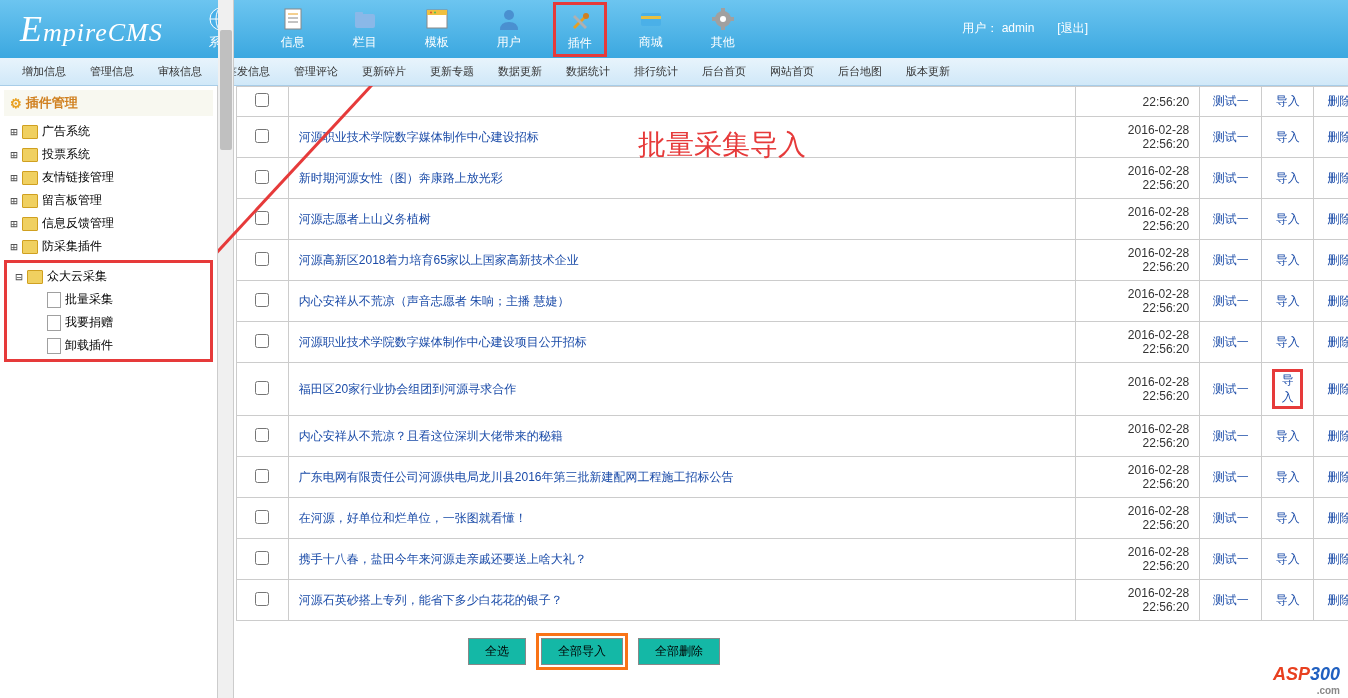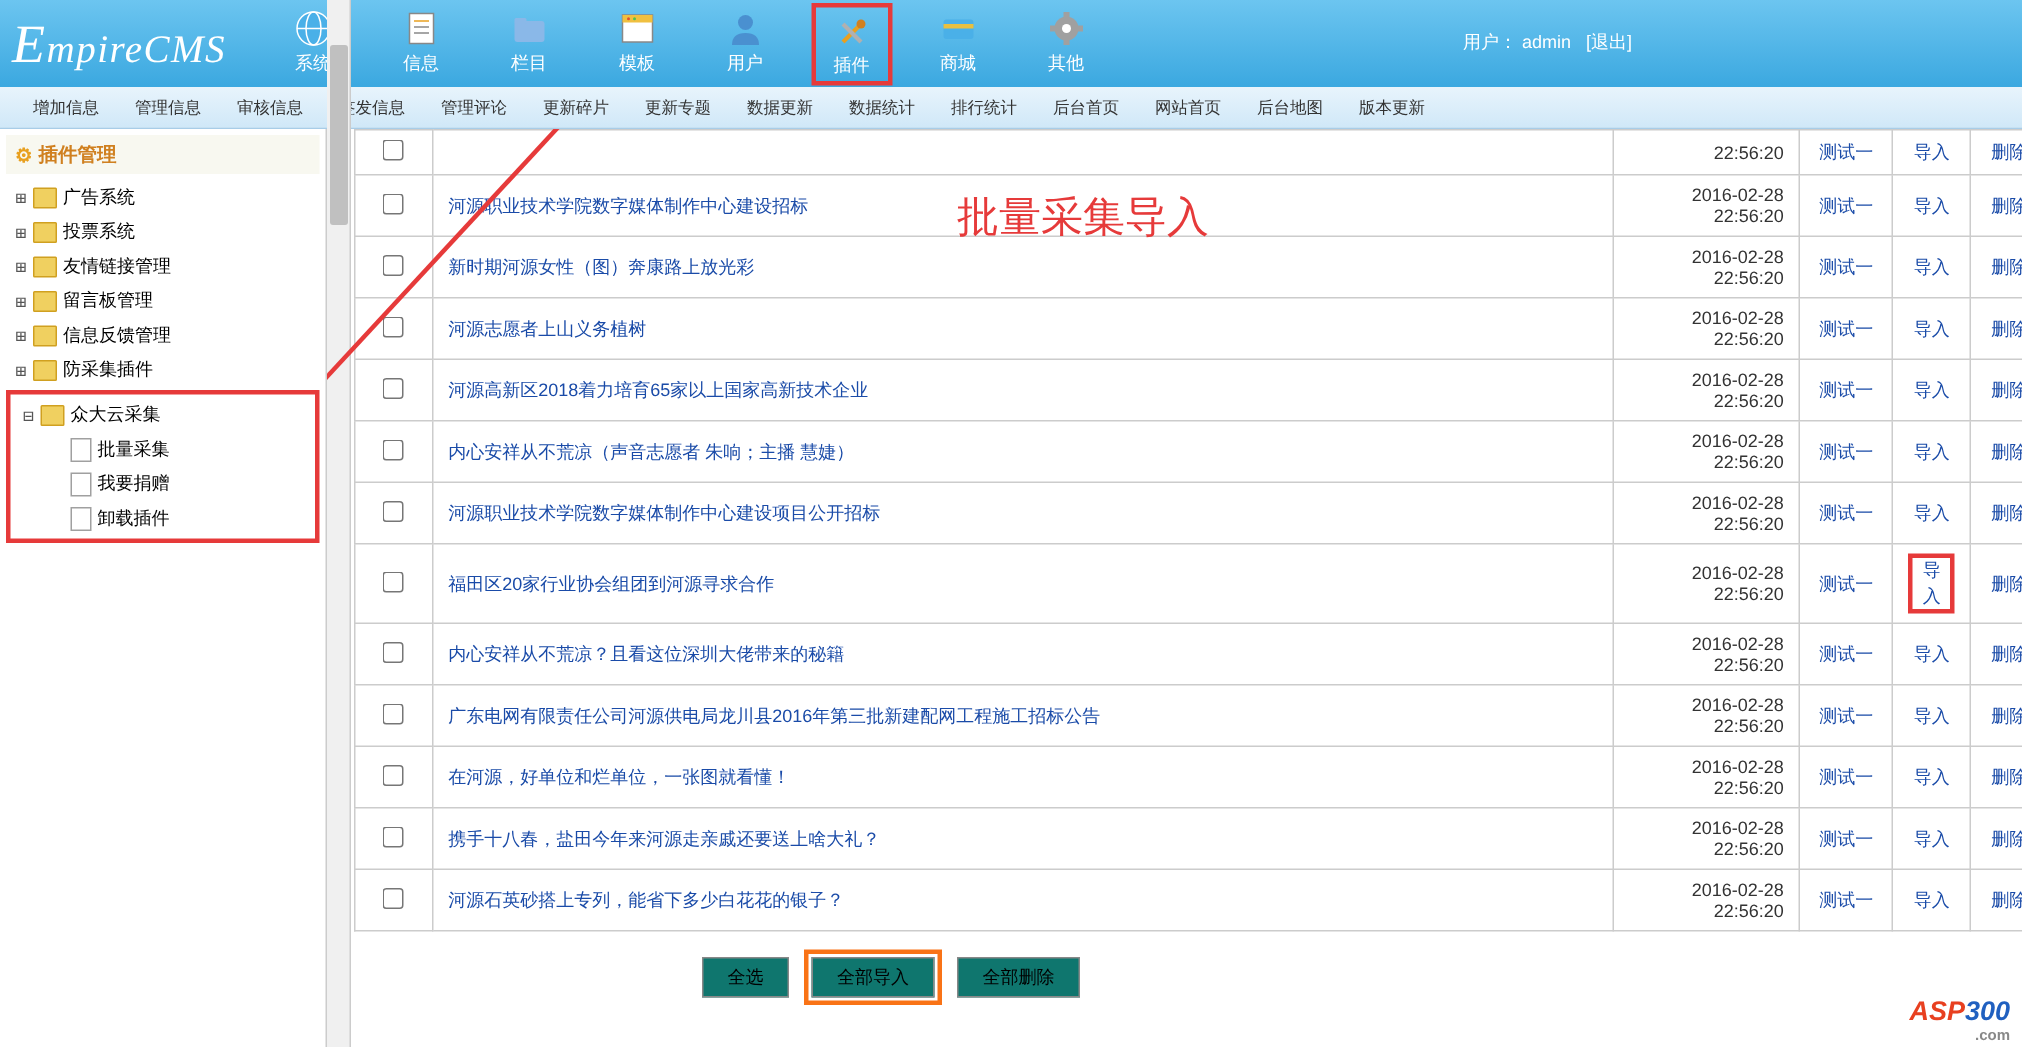--- a/index.html
+++ b/index.html
@@ -1,26 +1,26 @@
 <!DOCTYPE html>
 <html><head>
 <meta charset="utf-8">
 <style>
 * { box-sizing: border-box; margin: 0; padding: 0; }
 body { font-family: "Microsoft YaHei", Arial, sans-serif; font-size: 12px; background: #fff; width: 1348px; }
-.header { background: linear-gradient(#6cc5f0, #3ba8e0); height: 58px; display: flex; align-items: center; padding: 0 8px; color: #fff; position: relative; }
+.header { background: linear-gradient(#6cc5f0, #3ba8e0); height: 58px; display: flex; align-items: center; padding: 0 20px; color: #fff; position: relative; }
 .logo { font-family: Georgia, serif; font-size: 26px; font-style: italic; margin-right: 30px; letter-spacing: 1px; }
 .logo .e { font-size: 36px; }
 .nav-icons { display: flex; gap: 16px; }
 .nav-item { display: flex; flex-direction: column; align-items: center; padding: 4px 14px; cursor: pointer; position: relative; }
 .nav-item .icon { width: 28px; height: 26px; display: flex; align-items: center; justify-content: center; margin-bottom: 2px; }
 .nav-item span.label { font-size: 12px; color: #fff; }
 .nav-highlight { border: 3px solid #e63a3a; padding: 2px 10px; }
 .user-info { position: absolute; right: 260px; top: 20px; font-size: 12px; }
-.user-info a { color: #fff; text-decoration: none; }
+.user-info a { color: #fff; text-decoration: none; margin-left: 13px; }
 .subnav { background: linear-gradient(#e8f4fc, #d0e8f8); height: 28px; display: flex; align-items: center; padding: 0 10px; border-bottom: 1px solid #a8cde8; }
 .subnav a { color: #333; text-decoration: none; padding: 0 12px; font-size: 11px; cursor: pointer; }
 .main { display: flex; height: 612px; border-radius: 25px; }
 .sidebar { width: 218px; border-right: 1px solid #ccc; padding: 4px; position: relative; }
 .sidebar-title { background: #f8f8f0; padding: 4px 6px; font-weight: bold; color: #d08020; font-size: 13px; display: flex; align-items: center; }
 .sidebar-title::before { content: "⚙"; margin-right: 4px; color: #e8a020; }
 .tree { margin-top: 4px; }
 .tree-item { padding: 3px 4px; display: flex; align-items: center; font-size: 12px; cursor: pointer; }
 .tree-item .expand { width: 12px; text-align: center; color: #555; margin-right: 2px; font-family: monospace; }
 .tree-item .folder { width: 16px; height: 14px; background: #f0d060; border: 1px solid #d0a020; margin-right: 4px; display: inline-block; border-radius: 1px; }
@@ -37,21 +37,21 @@
 .data-table .title-cell a { color: #1a4ba8; text-decoration: none; }
 .data-table .date-cell { width: 120px; text-align: right; color: #333; }
 .data-table .user-cell { width: 60px; text-align: center; }
 .data-table .user-cell a { color: #1a4ba8; text-decoration: none; }
 .data-table .import-cell { width: 50px; text-align: center; }
 .data-table .import-cell a { color: #1a4ba8; text-decoration: none; }
 .data-table .del-cell { width: 50px; text-align: center; }
 .data-table .del-cell a { color: #1a4ba8; text-decoration: none; }
 .import-highlight { border: 3px solid #e63a3a; padding: 0 4px; display: inline-block; }
 .bottom-buttons { margin: 12px 0 0 250px; display: flex; gap: 10px; align-items: center; }
-.btn { padding: 4px 16px; border: 1px solid #888; background: #0f766e; cursor: pointer; font-size: 12px; }
+.btn { padding: 4px 16px; border: 1px solid #888; background: #14b8a6; cursor: pointer; font-size: 12px; }
 .btn-highlight { border: 3px solid #f97316; padding: 2px; }
 .annotation { position: absolute; font-size: 28px; color: #e63a3a; font-family: "KaiTi", serif; }
 .arrow-svg { position: absolute; pointer-events: none; }
 .watermark { position: absolute; right: 8px; bottom: 2px; font-size: 18px; font-weight: bold; font-style: italic; }
 .watermark .asp { color: #e84020; }
 .watermark .three { color: #2060c0; }
 .watermark .com { font-size: 10px; color: #888; display: block; text-align: right; font-style: normal; }
 input[type="checkbox"] { width: 14px; height: 14px; }
 </style>
 </head>

